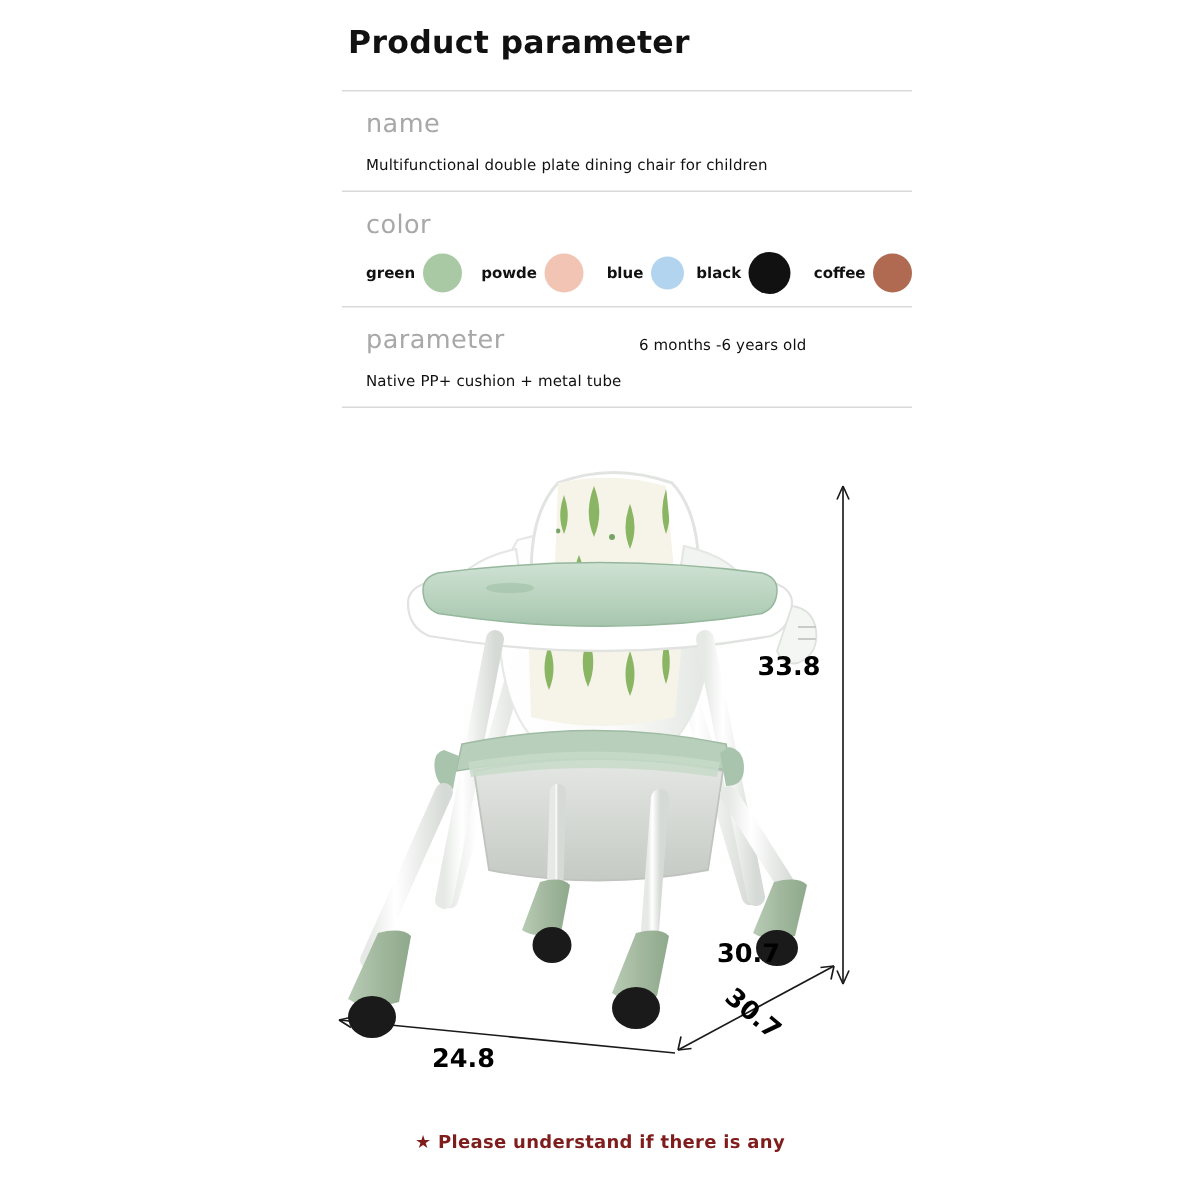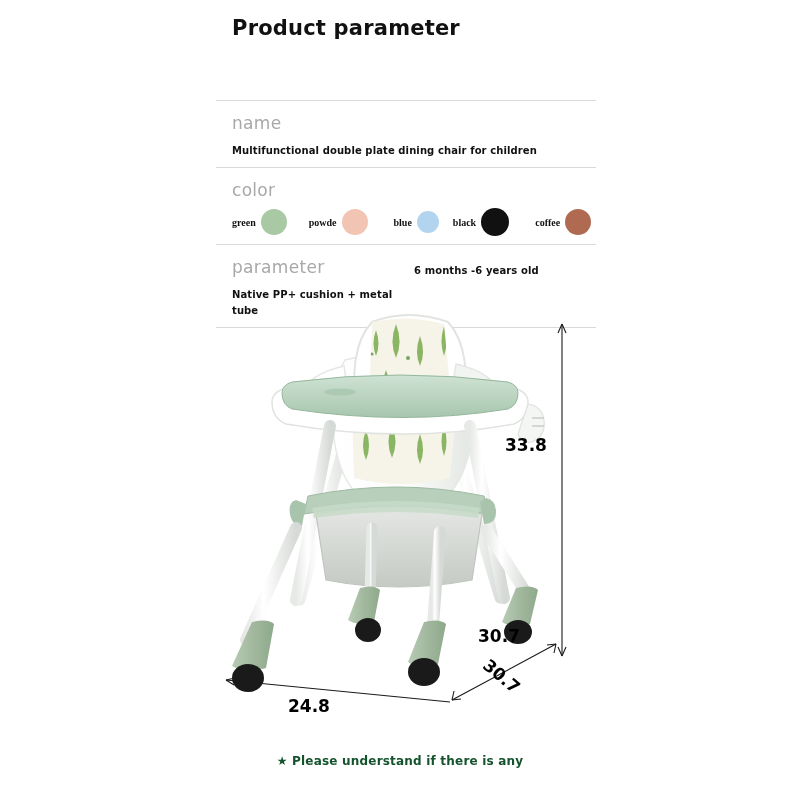--- a/index.html
+++ b/index.html
@@ -14,43 +14,43 @@
   
   .title{
     position:absolute;top:16px;left:0;width:692px;
     text-align:center;
     font-size:21px;font-weight:bold;color:#111;
     letter-spacing:.2px;
   }
 
   
   .spec{
-    position:absolute;left:216px;top:60px;width:380px;margin-top:40px;
+    position:absolute;left:228px;top:60px;width:380px;
   }
   .divider{height:1px;background:#d9d9d9;width:100%;}
   .row{position:relative;}
   .row-inner{padding:10px 0 8px 16px;}
   .label{
     font-size:17px;color:#a8a8a8;font-weight:400;
     letter-spacing:.3px;line-height:24px;
   }
   .value{
-    font-size:10px;font-weight:bold;color:#111;
+    font-size:10px;font-weight:normal;color:#111;
     letter-spacing:.1px;line-height:16px;margin-top:8px;
   }
   .row-two{display:flex;}
   .col{flex:0 0 50%;}
   .col .label{padding-left:0;}
 
   
   .colors{
     display:flex;align-items:center;margin-top:6px;
     padding-left:0;
   }
-  .cwrap{display:flex;align-items:center;font-family:Liberation Serif, serif;}
+  .cwrap{display:flex;align-items:center;}
   .cname{
     font-size:10px;font-weight:bold;color:#111;margin-right:5px;
     white-space:nowrap;
   }
   .dot{border-radius:50%;display:block;}
   .gap{width:22px;}
   .gap-sm{width:14px;}
   .gap-lg{width:26px;}
 
   
@@ -63,21 +63,21 @@
     white-space:nowrap;
   }
   #dim-height{left:505px;top:435px;}
   #dim-depth{left:478px;top:626px;}
   #dim-diag{left:492px;top:655px;transform:rotate(40deg);transform-origin:left top;}
   #dim-width{left:288px;top:696px;}
 
   
   .footer{
     position:absolute;left:0;top:754px;width:800px;text-align:center;
-    font-size:12px;font-weight:bold;color:#14532d;letter-spacing:.2px;
+    font-size:12px;font-weight:bold;color:#7f1d1d;letter-spacing:.2px;
   }
 </style>
 </head>
 <body>
 
 <div class="page">
 
   <div class="title">Product parameter</div>
 
   <div class="spec">

